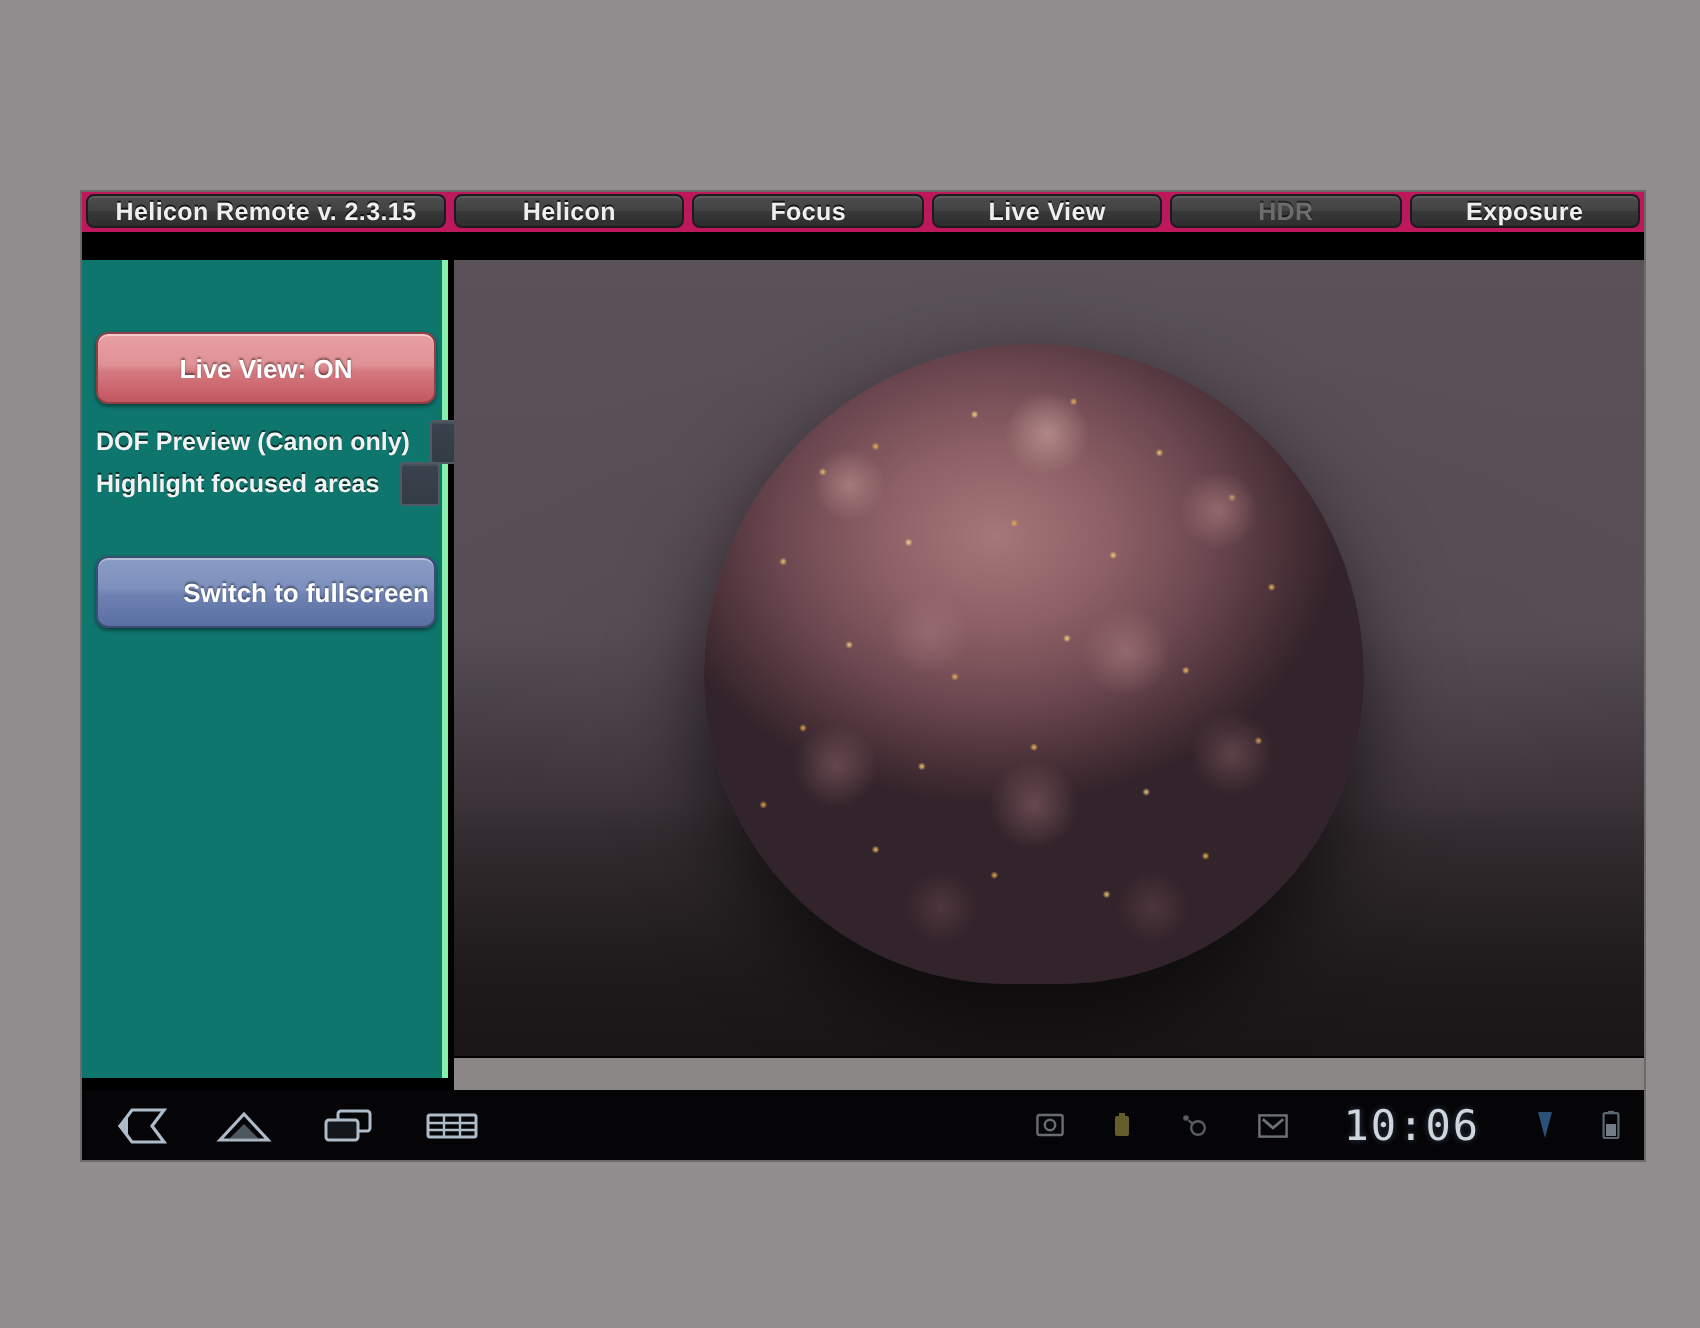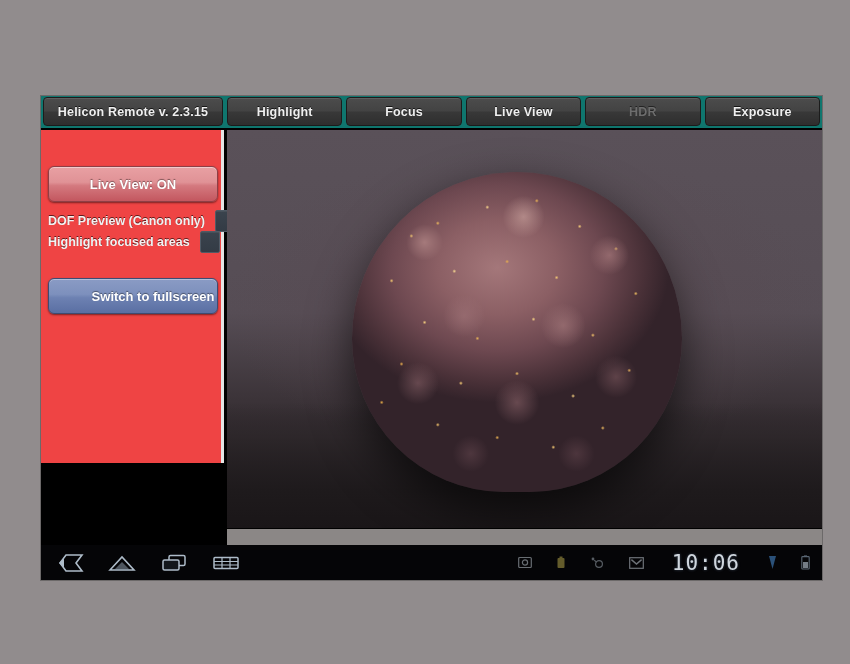--- a/index.html
+++ b/index.html
@@ -24,22 +24,22 @@
     background: #000;
     box-shadow: 0 0 0 1px rgba(0,0,0,0.25);
   }
 
   
   #tab-bar {
     position: absolute;
     left: 0;
     top: 0;
     width: 781px;
-    height: 32px;
-    background: #0f766e;
+    height: 20px;
+    background: #be185d;
     display: flex;
     align-items: stretch;
   }
   .tab {
     flex: 1 1 0;
     margin: 1px 2px 2px 2px;
     border-radius: 4px;
     background: linear-gradient(to bottom, #4c4c4c 0%, #434343 48%, #383838 52%, #2e2e2e 100%);
     border: 1px solid #1c1c1c;
     box-shadow: inset 0 1px 0 rgba(255,255,255,0.10);
@@ -71,23 +71,23 @@
     height: 415px;
     background: #000;
   }
 
   
   #sidebar {
     position: absolute;
     left: 0;
     top: 0;
     width: 183px;
-    height: 333px;
-    background: #ef4444;
-    border-right: 3px solid #e5e5e5;
+    height: 409px;
+    background: #0f766e;
+    border-right: 3px solid #86efac;
     box-sizing: border-box;
   }
   .btn {
     display: block;
     position: absolute;
     left: 7px;
     width: 170px;
     height: 36px;
     border-radius: 6px;
     font-size: 13px;
@@ -296,21 +296,21 @@
 </head>
 <body>
 
 <div id="app-frame">
 
   <div id="tab-bar">
     <div class="tab title">
       <span>Helicon Remote v. 2.3.15</span>
     </div>
     <div class="tab">
-      <span>Highlight</span>
+      <span>Helicon</span>
     </div>
     <div class="tab">
       <span>Focus</span>
     </div>
     <div class="tab">
       <span>Live View</span>
     </div>
     <div class="tab disabled">
       <span>HDR</span>
     </div>

